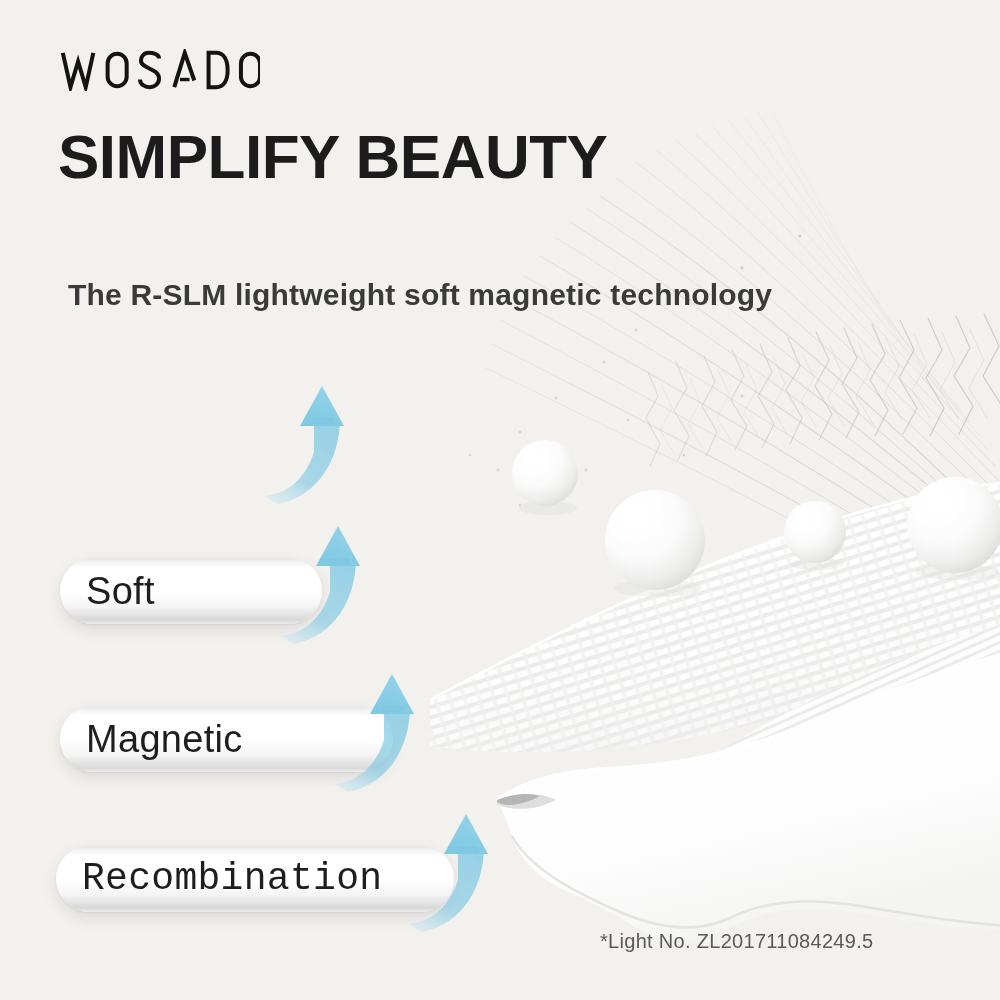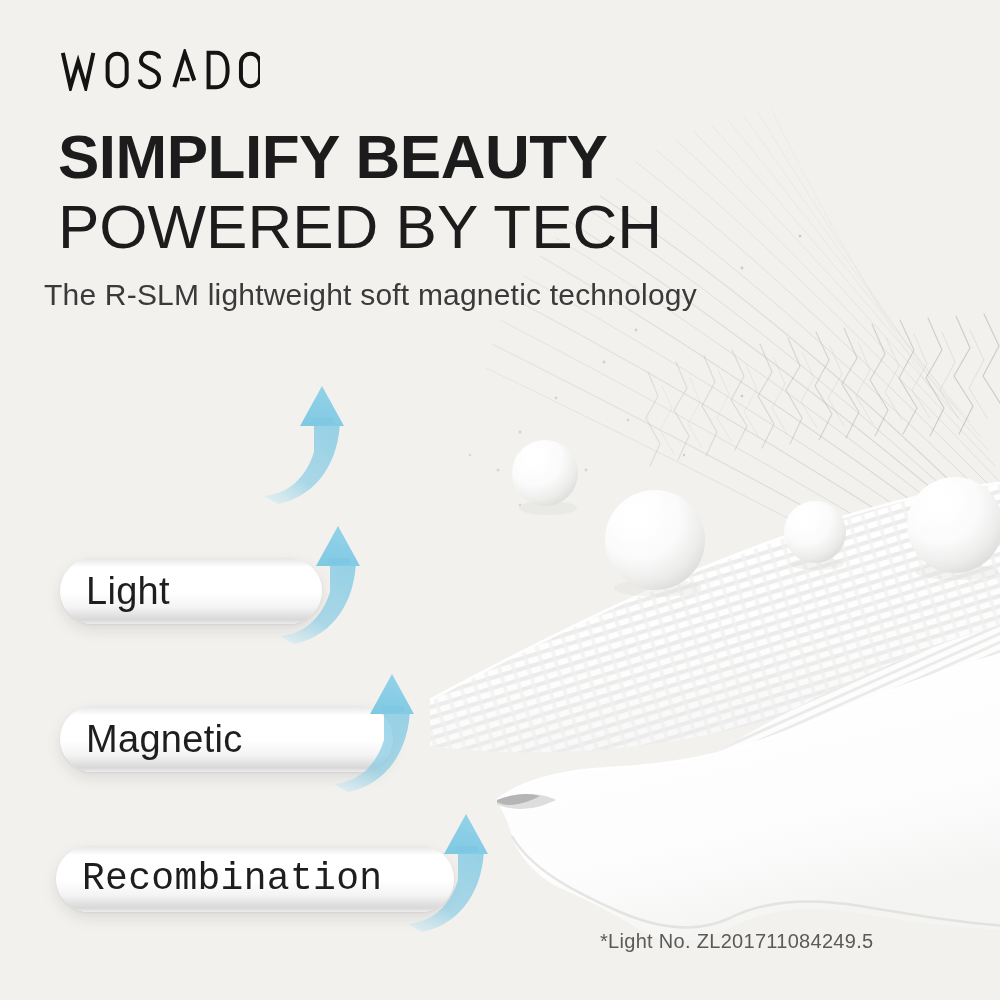--- a/index.html
+++ b/index.html
@@ -36,23 +36,23 @@
     font-size:62px;
     font-weight:700;
   }
   .head2 {
     top:196px;
     font-size:62px;
     font-weight:400;
     letter-spacing:0px;
   }
   .subtitle {
-    position:absolute; left:44px; top:277px;
+    position:absolute; left:68px; top:277px;
     font-size:30px;
-    font-weight:400;
+    font-weight:700;
     color:#3a3a3a;
     letter-spacing:0.2px;
     white-space:nowrap;
     line-height:1.2;
   }
 
   
   .pill-wrap { position:absolute; }
   .pill {
     position:absolute; left:0; top:0;
@@ -308,21 +308,20 @@
 
           <path d="M156 3 L156 39 L164 39 C172 39 176 32 176 21
                    C176 10 172 3 164 3 Z"></path>
 
           <rect x="190" y="4" width="20" height="34" rx="10"></rect>
         </g>
       </svg>
     </div>
 
     <div class="head1">SIMPLIFY BEAUTY</div>
-    <div class="head2">POWERED BY TECH</div>
 
     <div class="subtitle">The R-SLM lightweight soft magnetic technology</div>
 
     <div id="features">
         <div class="pill-wrap" style="left: 60px; top: 418px; width: 322px; height: 66px;">
           <div class="arrow" style="left: 194px; top: -44px;">
             <svg width="120" height="130" viewBox="0 0 120 130" aria-hidden="true">
               <defs>
                 <linearGradient id="ag0" x1="0.1" y1="1" x2="0.75" y2="0">
                   <stop offset="0%" stop-color="#bde4f2" stop-opacity="0.45"></stop>
@@ -335,21 +334,21 @@
                 </linearGradient>
               </defs>
               <path d="M10 122 C 34 120 52 104 60 78 L 60 44 L 86 44 C 86 86 64 122 24 130 Z" fill="url(#ag0)" opacity="0.78"></path>
               <path d="M46 52 L68 12 L90 52 Z" fill="url(#ah0)"></path>
               <path d="M58 50 L58 44 L80 44 L80 50 Z" fill="#7ec8e3" opacity="0.9"></path>
             </svg>
           </div>
         </div>
         <div class="pill-wrap" style="left: 60px; top: 558px; width: 322px; height: 66px;">
           <div class="pill" style="width: 262px;">
-            <span class="pill-label">Light</span>
+            <span class="pill-label">Soft</span>
           </div>
           <div class="arrow" style="left: 210px; top: -44px;">
             <svg width="120" height="130" viewBox="0 0 120 130" aria-hidden="true">
               <defs>
                 <linearGradient id="ag1" x1="0.1" y1="1" x2="0.75" y2="0">
                   <stop offset="0%" stop-color="#bde4f2" stop-opacity="0.45"></stop>
                   <stop offset="38%" stop-color="#7ec8e3" stop-opacity="0.8"></stop>
                   <stop offset="100%" stop-color="#7ec8e3" stop-opacity="1"></stop>
                 </linearGradient>
                 <linearGradient id="ah1" x1="0" y1="1" x2="0.3" y2="0">

